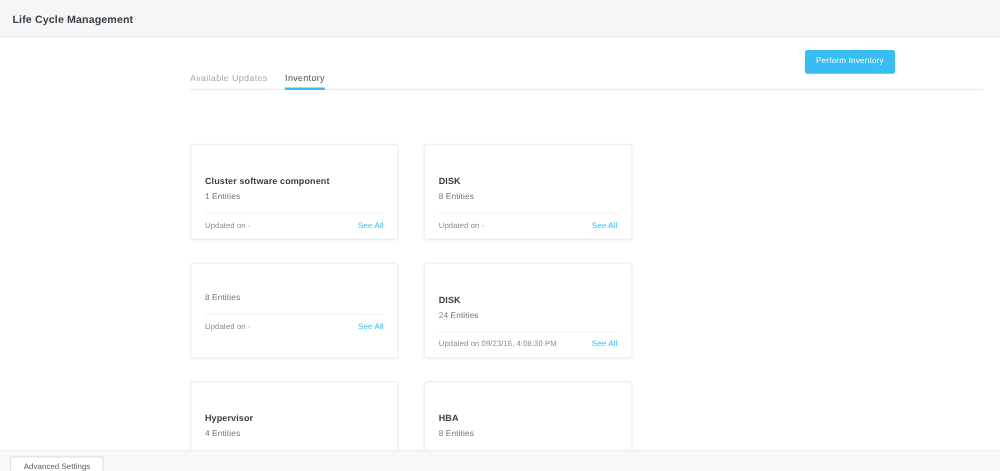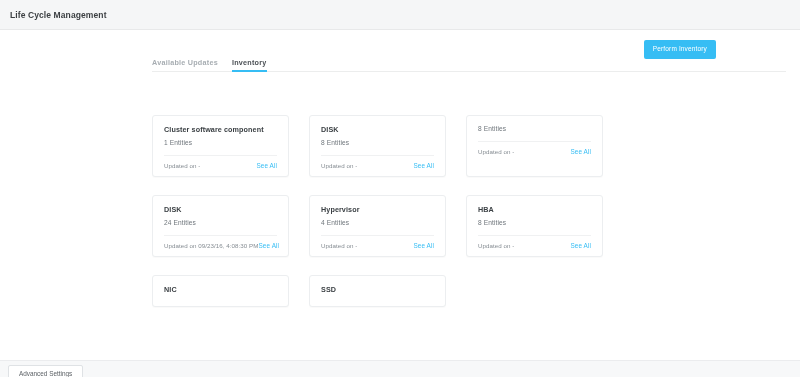--- a/index.html
+++ b/index.html
@@ -65,21 +65,20 @@
     right: 14px;
     top: 22px;
     border-bottom: 1px solid #eceded;
     height: 20px;
   }
   .tabs {
     display: flex;
     align-items: flex-end;
     gap: 14px;
     height: 100%;
-    font-weight: bold;
   }
   .tab {
     font-size: 7.2px;
     color: #a7adb2;
     padding-bottom: 4px;
     position: relative;
     cursor: pointer;
     letter-spacing: 0.25px;
     white-space: nowrap;
   }
@@ -101,25 +100,25 @@
   .grid {
     position: absolute;
     left: 152px;
     top: 85px;
     width: 534px;
     display: flex;
     flex-wrap: wrap;
     gap: 18px 20px;
   }
   .card {
-    width: 137px;
+    width: 167px;
     background: #ffffff;
     border: 1px solid #eceef0;
     border-radius: 3px;
-    padding: 9px 11px 7px 11px;
+    padding: 24px 11px 7px 11px;
     box-shadow: 0 1px 1px rgba(0,0,0,0.025);
   }
   .card-title {
     font-size: 7.2px;
     font-weight: bold;
     color: #3b4044;
     margin-bottom: 5px;
     letter-spacing: 0.1px;
     white-space: nowrap;
     overflow: hidden;

